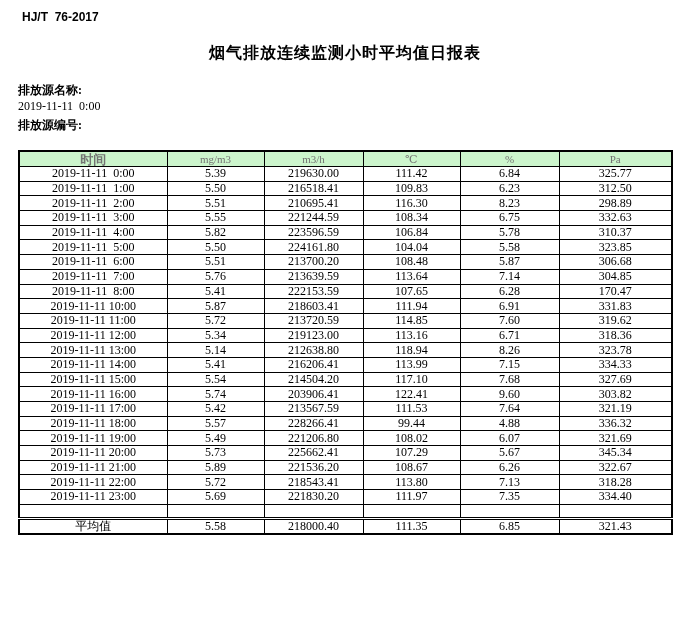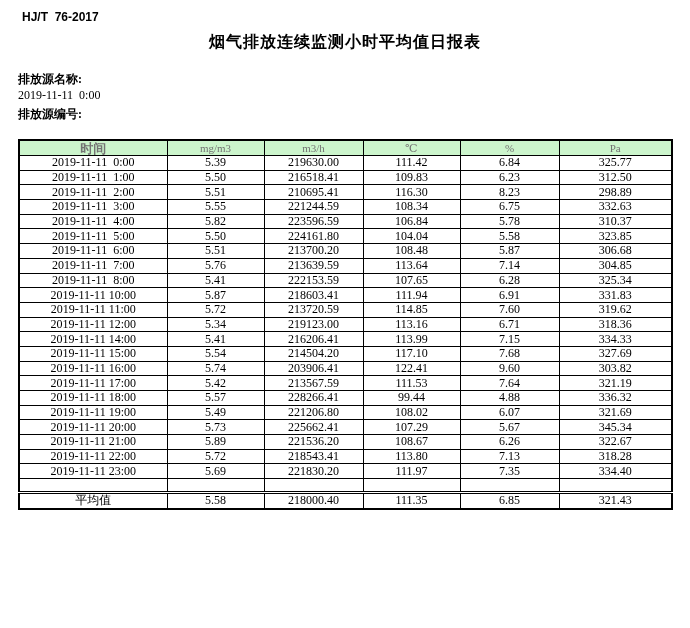--- a/index.html
+++ b/index.html
@@ -5,21 +5,21 @@
   html,body{margin:0;padding:0;background:#fff;}
   body{
     width:690px;height:628px;overflow:hidden;position:relative;
     font-family:"Liberation Serif","DejaVu Serif",serif;color:#000;
   }
   .standard{
     padding:10px 0 0 22px;font-weight:bold;font-size:12px;white-space:pre;
     font-family:"Liberation Sans","DejaVu Sans",sans-serif;
   }
   .title{
-    margin-top:8px;text-align:center;font-weight:bold;font-size:16px;letter-spacing:1px;
+    margin-top:19px;text-align:center;font-weight:bold;font-size:16px;letter-spacing:1px;
   }
   .meta{
     margin:18px 30px 0 18px;display:flex;justify-content:space-between;align-items:baseline;flex-direction:column;
   }
   .meta-label{font-weight:bold;font-size:12px;}
   .meta-date{font-size:12px;white-space:pre;}
   .meta2{margin:3px 30px 0 18px;}
   table{
     border-collapse:collapse;table-layout:fixed;width:653px;margin:16px 0 0 18px;
     border:2px solid #000;font-size:12px;
@@ -136,21 +136,21 @@
         <td>113.64</td>
         <td>7.14</td>
         <td>304.85</td>
       </tr>
       <tr class="data">
         <td>2019-11-11  8:00</td>
         <td>5.41</td>
         <td>222153.59</td>
         <td>107.65</td>
         <td>6.28</td>
-        <td>325.34</td>
+        <td>170.47</td>
       </tr>
       <tr class="data">
         <td>2019-11-11 10:00</td>
         <td>5.87</td>
         <td>218603.41</td>
         <td>111.94</td>
         <td>6.91</td>
         <td>331.83</td>
       </tr>
       <tr class="data">
@@ -161,20 +161,28 @@
         <td>7.60</td>
         <td>319.62</td>
       </tr>
       <tr class="data">
         <td>2019-11-11 12:00</td>
         <td>5.34</td>
         <td>219123.00</td>
         <td>113.16</td>
         <td>6.71</td>
         <td>318.36</td>
+      </tr>
+      <tr class="data">
+        <td>2019-11-11 13:00</td>
+        <td>5.14</td>
+        <td>212638.80</td>
+        <td>118.94</td>
+        <td>8.26</td>
+        <td>323.78</td>
       </tr>
       <tr class="data">
         <td>2019-11-11 14:00</td>
         <td>5.41</td>
         <td>216206.41</td>
         <td>113.99</td>
         <td>7.15</td>
         <td>334.33</td>
       </tr>
       <tr class="data">

